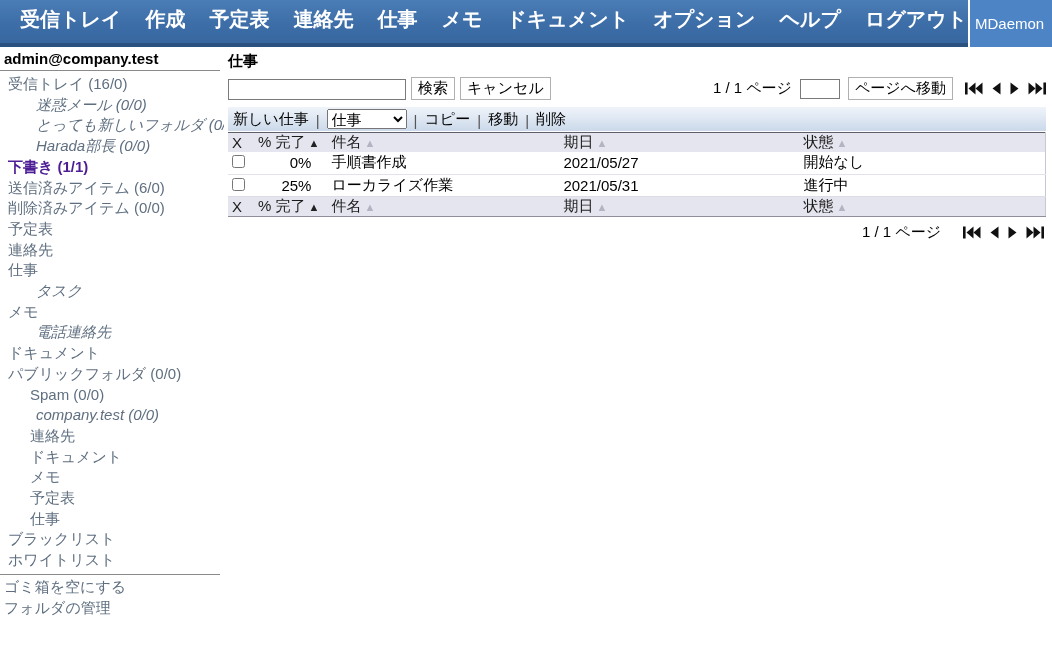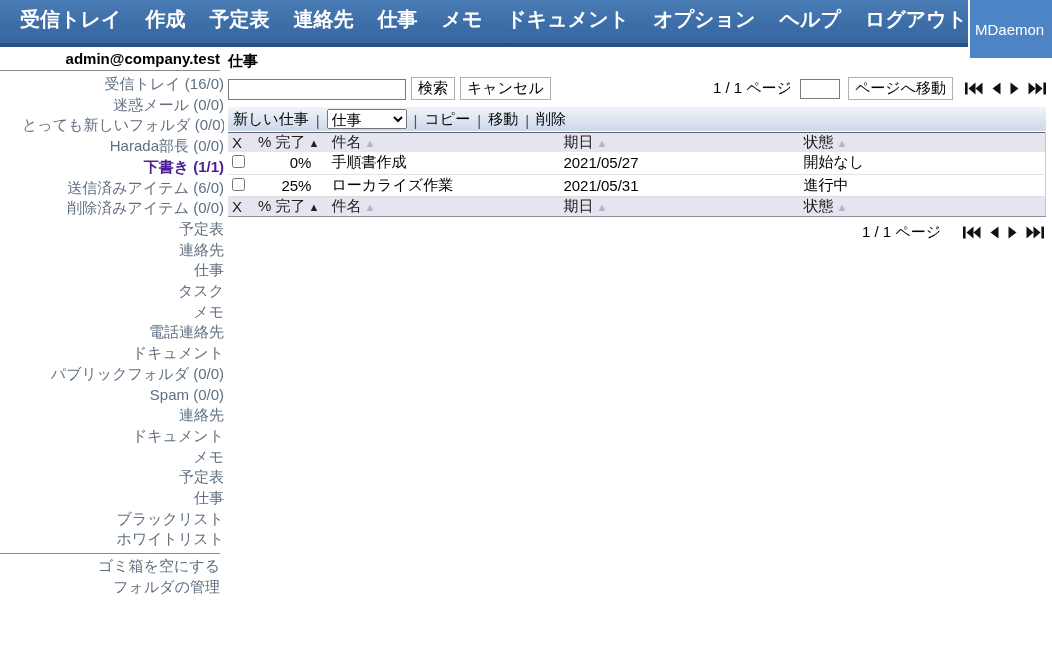--- a/index.html
+++ b/index.html
@@ -4,30 +4,30 @@
 <style>
   * { box-sizing: border-box; }
   html,body { margin:0; padding:0; background:#fff; width:1052px; height:662px; overflow:hidden;
     font-family:"Liberation Sans","DejaVu Sans",sans-serif; }
 
   
   .navbar { position:relative; height:47px; background:linear-gradient(180deg,#4a7cb5 0%,#3d6ea8 55%,#38679f 100%);
     border-bottom:4px solid #2b5181; width:1052px; }
   .nav-items { display:flex; align-items:center; height:39px; padding-left:8px; }
   .nav-item { color:#fff; font-weight:bold; font-size:20px; padding:0 12px; white-space:nowrap; cursor:pointer; }
-  .brand { position:absolute; right:0; top:0; height:58px; background:#4c84c6; border-left:2px solid #fff;
+  .brand { position:absolute; right:0; top:0; height:47px; background:#4c84c6; border-left:2px solid #fff;
     color:#fff; font-size:15px; display:flex; align-items:center; padding:0 5px; min-width:84px; }
 
   
-  .sidebar { position:absolute; left:0; top:48px; width:224px; overflow:hidden; font-size:15px;text-align:right; }
+  .sidebar { position:absolute; left:0; top:48px; width:224px; overflow:hidden; font-size:15px; }
   .account { font-weight:bold; color:#000; padding:2px 0 3px 4px; border-bottom:1px solid #8a8a8a; margin-right:4px; }
   .folder-list { padding-top:3px; }
   .folder { color:#5f6f80; line-height:20.7px; white-space:nowrap; cursor:pointer; }
   .folder.bold { font-weight:bold; color:#4c1d95; }
-  .ind0 { padding-left:8px; } .ind1 { padding-left:22px; } .ind2 { padding-left:30px; }
+  .ind0 { padding-left:8px; } .ind1 { padding-left:36px;font-style:italic; } .ind2 { padding-left:30px; }
   .sidebar-actions { border-top:1px solid #8a8a8a; margin-top:3px; margin-right:4px; padding-top:2px; }
   .sidebar-actions .folder { padding-left:4px; }
 
   
   .main { margin-left:228px; padding:2px 6px 0 0; }
   .page-title { font-size:15px; font-weight:bold; color:#000; margin:3px 0 6px 0; }
 
   .search-row { display:flex; align-items:center; justify-content:space-between; }
   .search-left { display:flex; align-items:flex-end; gap:5px; }
   .search-input { width:178px; height:21px; border:1px solid #7a7a7a; font-size:14px; padding:1px 3px; }
@@ -94,20 +94,21 @@
       <div class="folder ind0">削除済みアイテム (0/0)</div>
       <div class="folder ind0">予定表</div>
       <div class="folder ind0">連絡先</div>
       <div class="folder ind0">仕事</div>
       <div class="folder ind1">タスク</div>
       <div class="folder ind0">メモ</div>
       <div class="folder ind1">電話連絡先</div>
       <div class="folder ind0">ドキュメント</div>
       <div class="folder ind0">パブリックフォルダ (0/0)</div>
       <div class="folder ind2">Spam (0/0)</div>
+      <div class="folder ind1">company.test (0/0)</div>
       <div class="folder ind2">連絡先</div>
       <div class="folder ind2">ドキュメント</div>
       <div class="folder ind2">メモ</div>
       <div class="folder ind2">予定表</div>
       <div class="folder ind2">仕事</div>
       <div class="folder ind0">ブラックリスト</div>
       <div class="folder ind0">ホワイトリスト</div>
     </div>
   <div class="sidebar-actions">
       <div class="folder">ゴミ箱を空にする</div>

